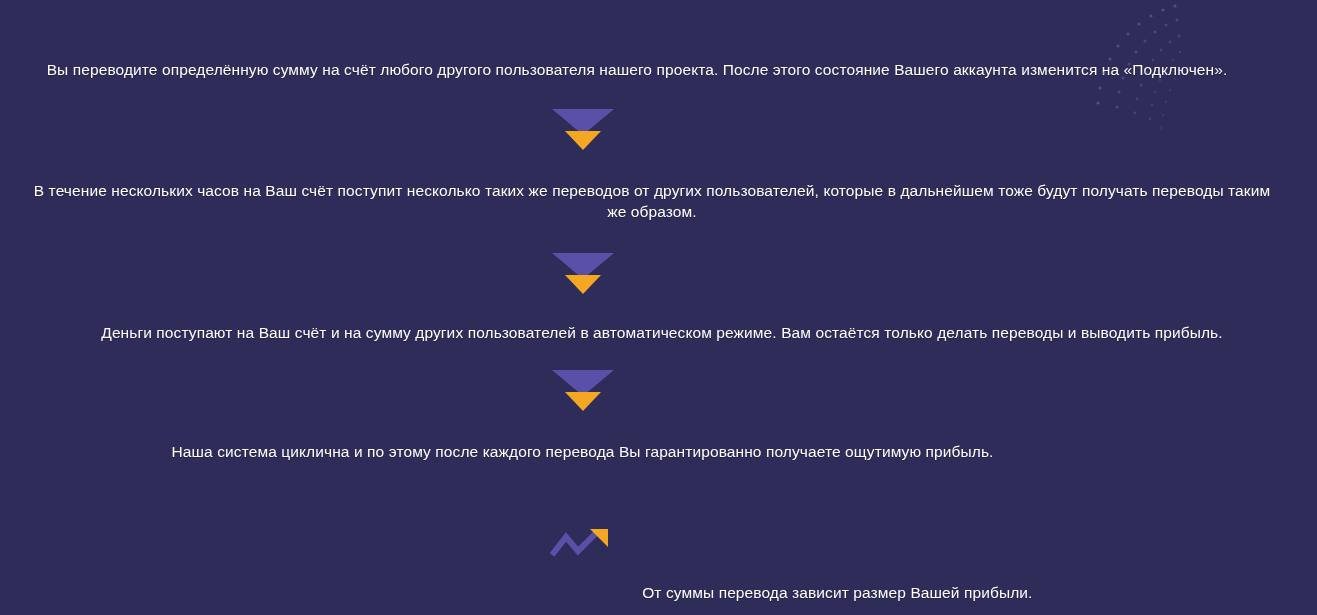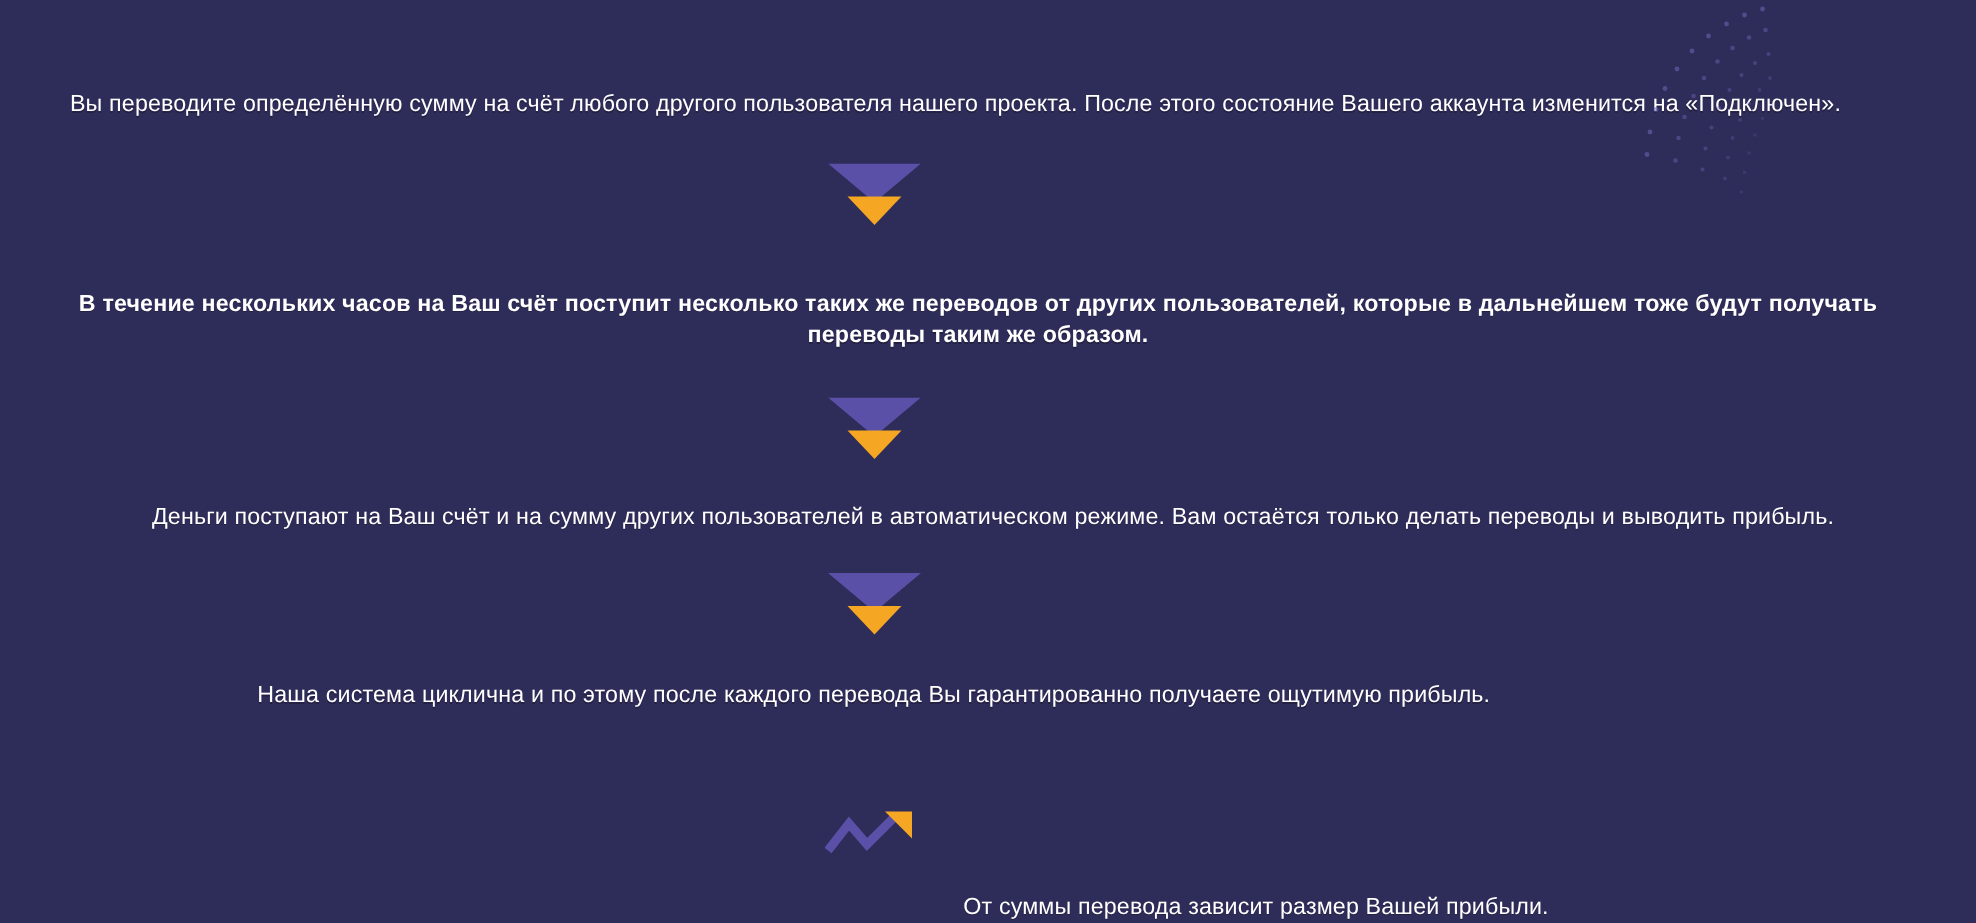--- a/index.html
+++ b/index.html
@@ -39,21 +39,21 @@
     text-align: center;
     font-size: 15.5px;
     line-height: 1.35;
     letter-spacing: 0.1px;
     color: #ffffff;
     margin: 0 auto;
     text-shadow: 0 1px 0 rgba(0,0,0,0.25);
   }
 
   .t1 { width: 1230px; margin-top: 6px; }
-  .t2 { width: 1260px; margin-top: 12px; font-weight: bold; }
+  .t2 { width: 1260px; margin-top: 0; }
   .t3 { width: 1280px; margin-top: 0; }
   .t4 { width: 1000px; margin-top: 0; }
   .t5 { width: 900px;  margin-top: 0; text-align: right; }
 
   .arrow-wrap {
     display: flex;
     justify-content: center;
     align-items: center;
   }
   .arrow-wrap.a1 { margin-top: 28px; }

